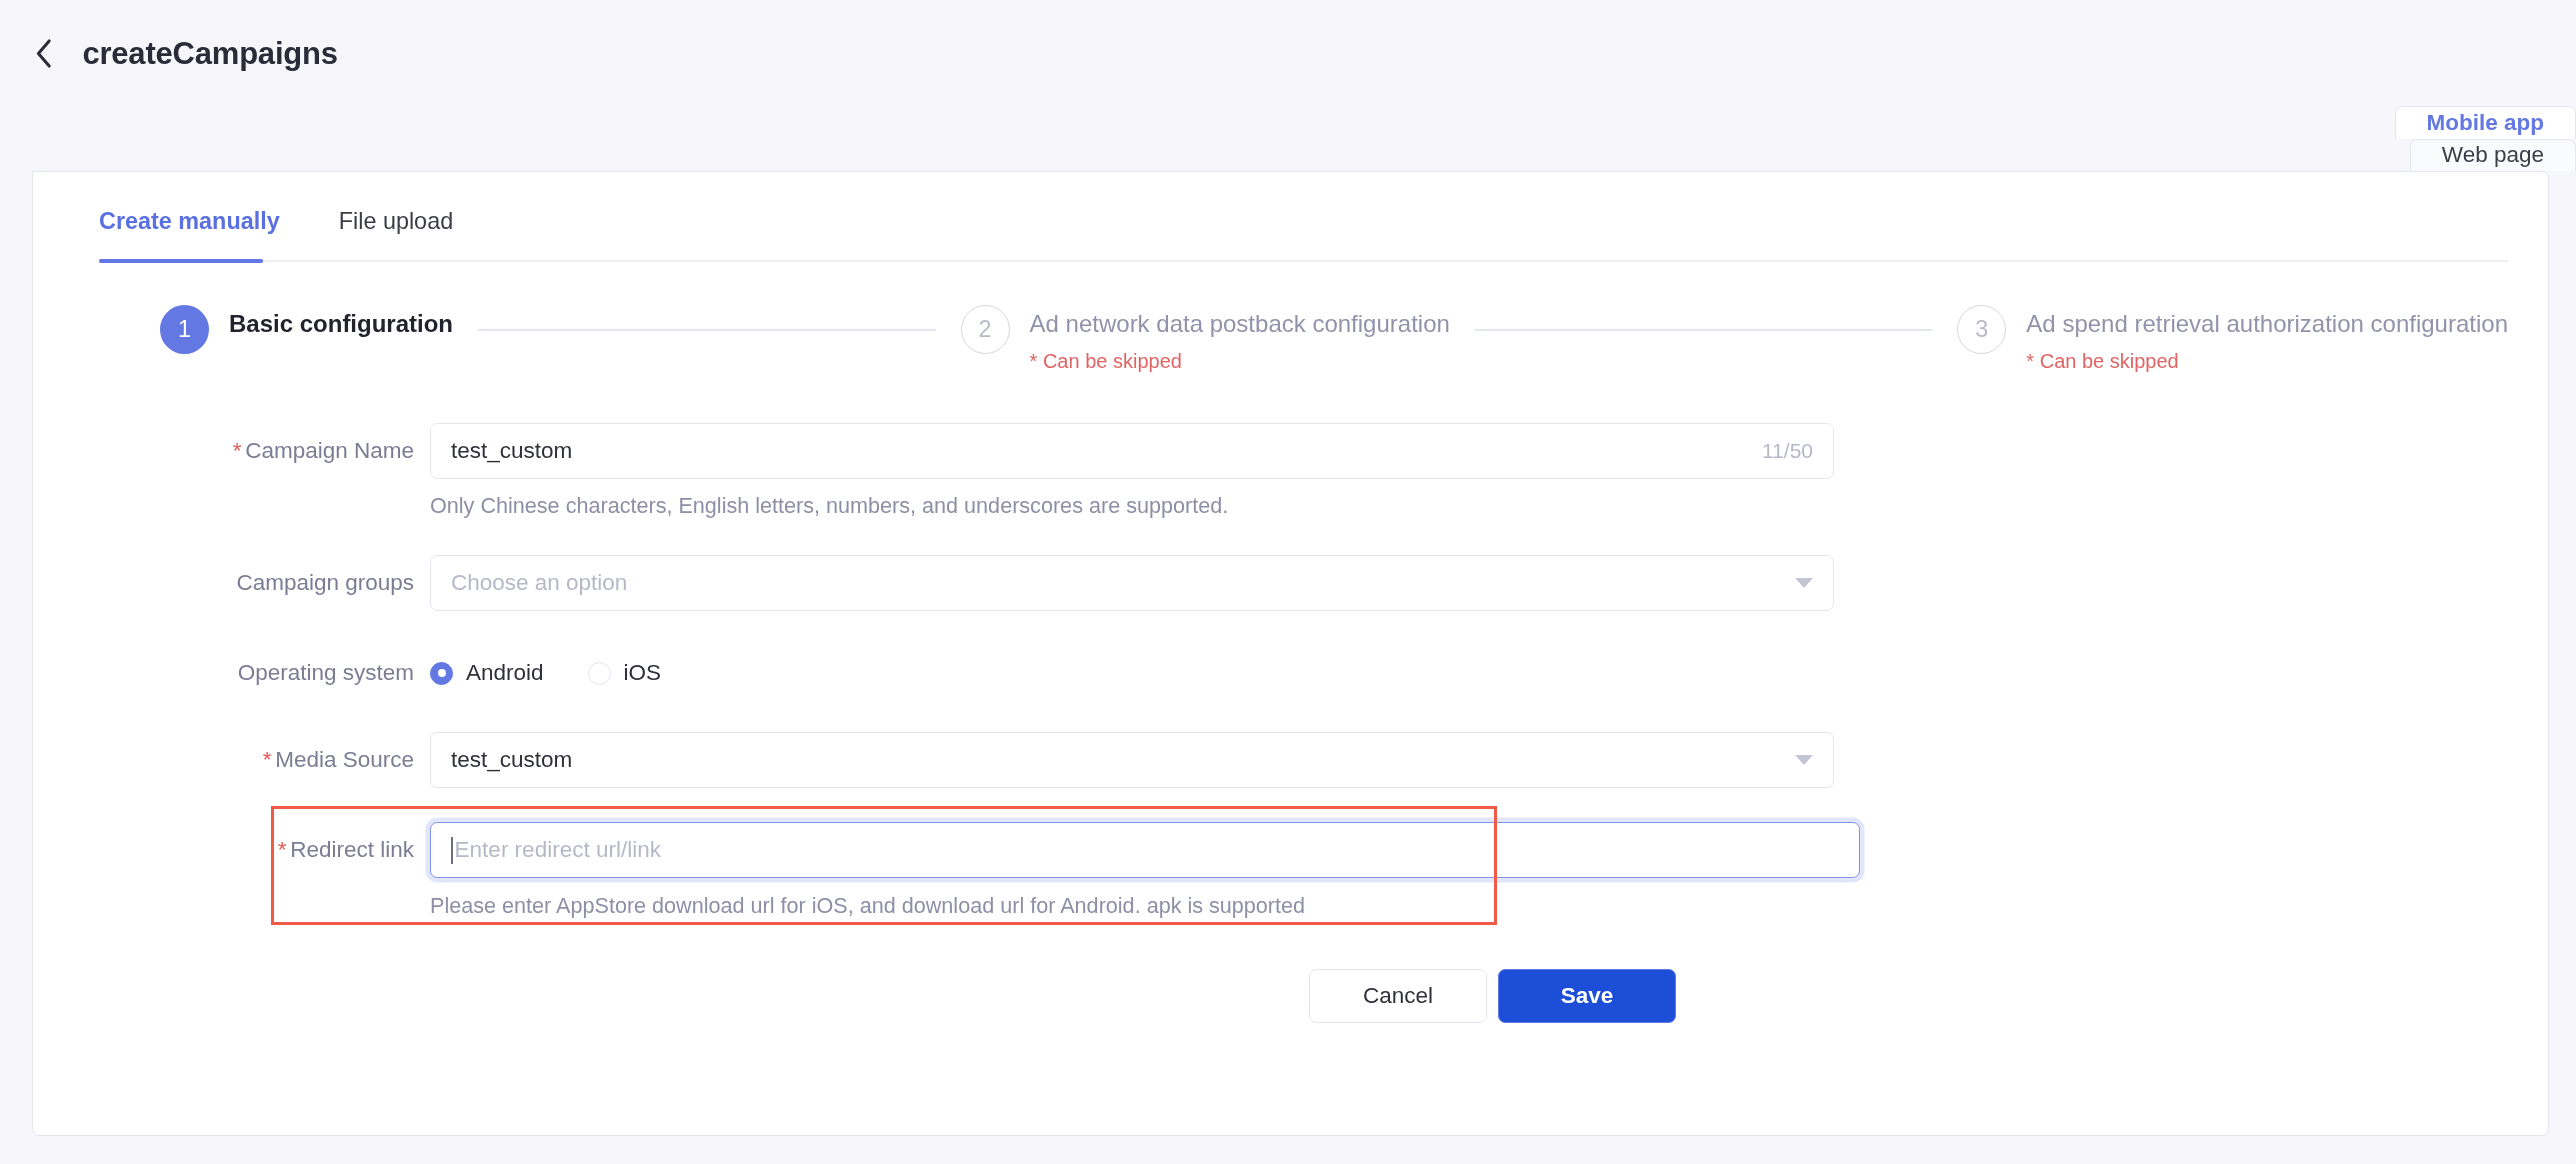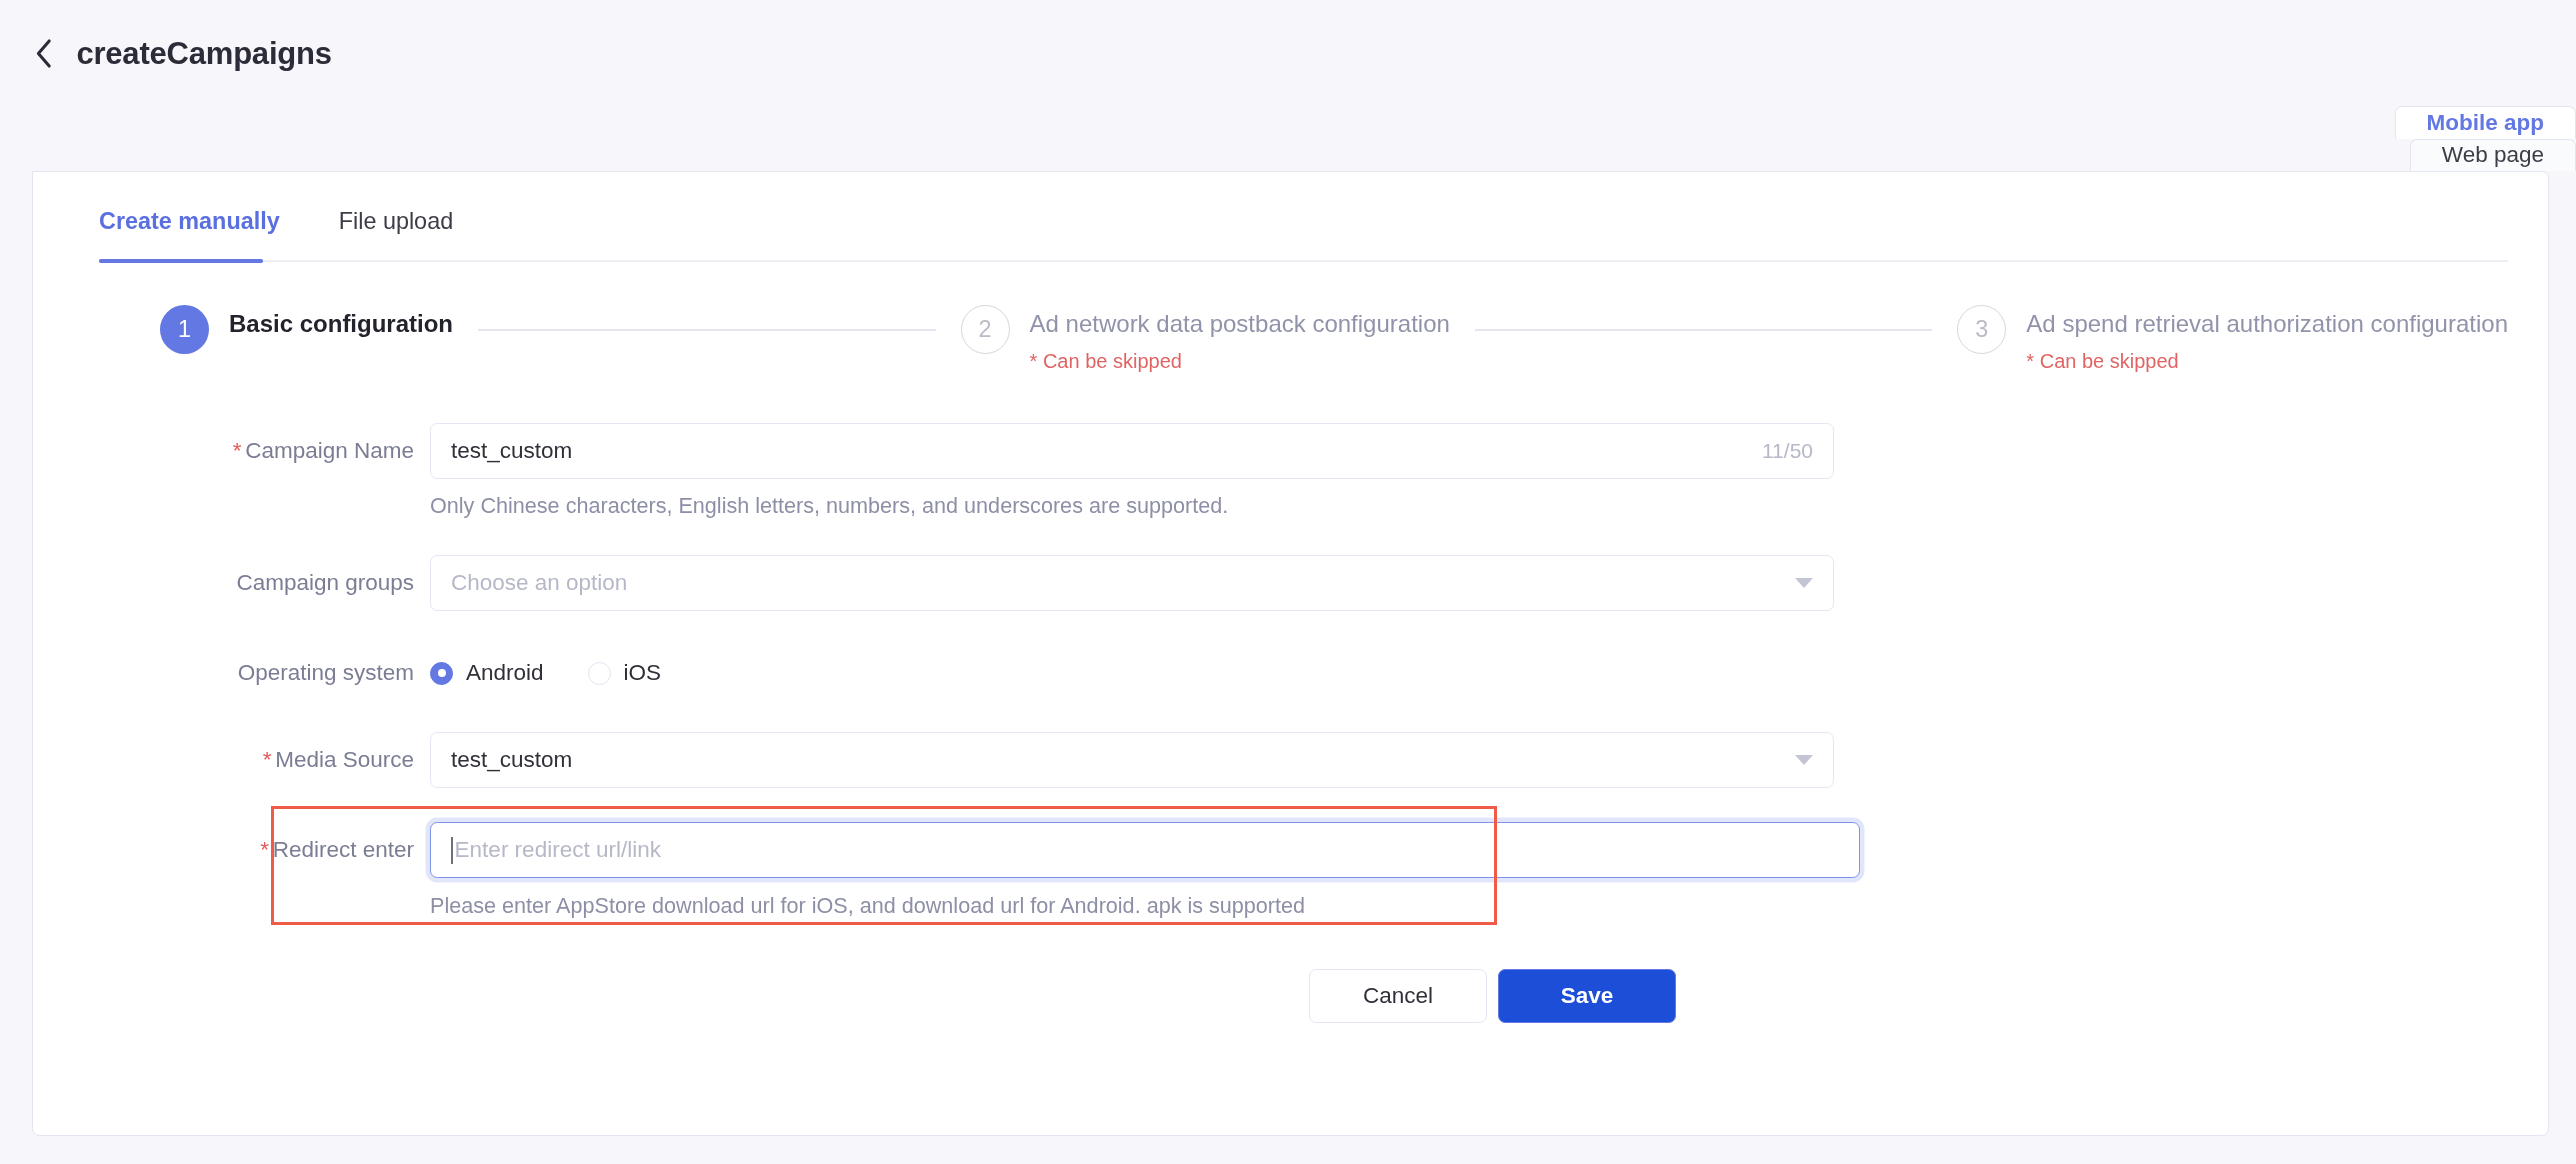--- a/index.html
+++ b/index.html
@@ -15,21 +15,21 @@
     color: #2f3039;
     overflow: hidden;
   }
 
   
   .page-header {
     display: flex;
     align-items: center;
     height: 106px;
     padding-left: 32px;
-    gap: 21px;
+    gap: 27px;
   }
   .back-arrow {
     width: 23.4px;
     height: 23.4px;
     display: flex;
     align-items: center;
     justify-content: center;
     cursor: pointer;
   }
   .back-arrow svg { display: block; }
@@ -460,21 +460,21 @@
         <div class="text-input">
           <span class="value">test_custom</span>
           <span class="caret"></span>
         </div>
       </div>
     </div>
 
     <div class="form-row" style="margin-top:34px">
       <div class="highlight-box" style="left:212px; top:-16px; width:1226px; height:119px;"></div>
       <div class="form-label">
-        <span class="req-star">*</span><span>Redirect enter</span>
+        <span class="req-star">*</span><span>Redirect link</span>
       </div>
       <div class="form-field">
         <div class="text-input focused">
           <span class="text-caret"></span>
           <span class="placeholder">Enter redirect url/link</span>
         </div>
         <div class="hint">Please enter AppStore download url for iOS, and download url for Android. apk is supported</div>
       </div>
     </div>
 

